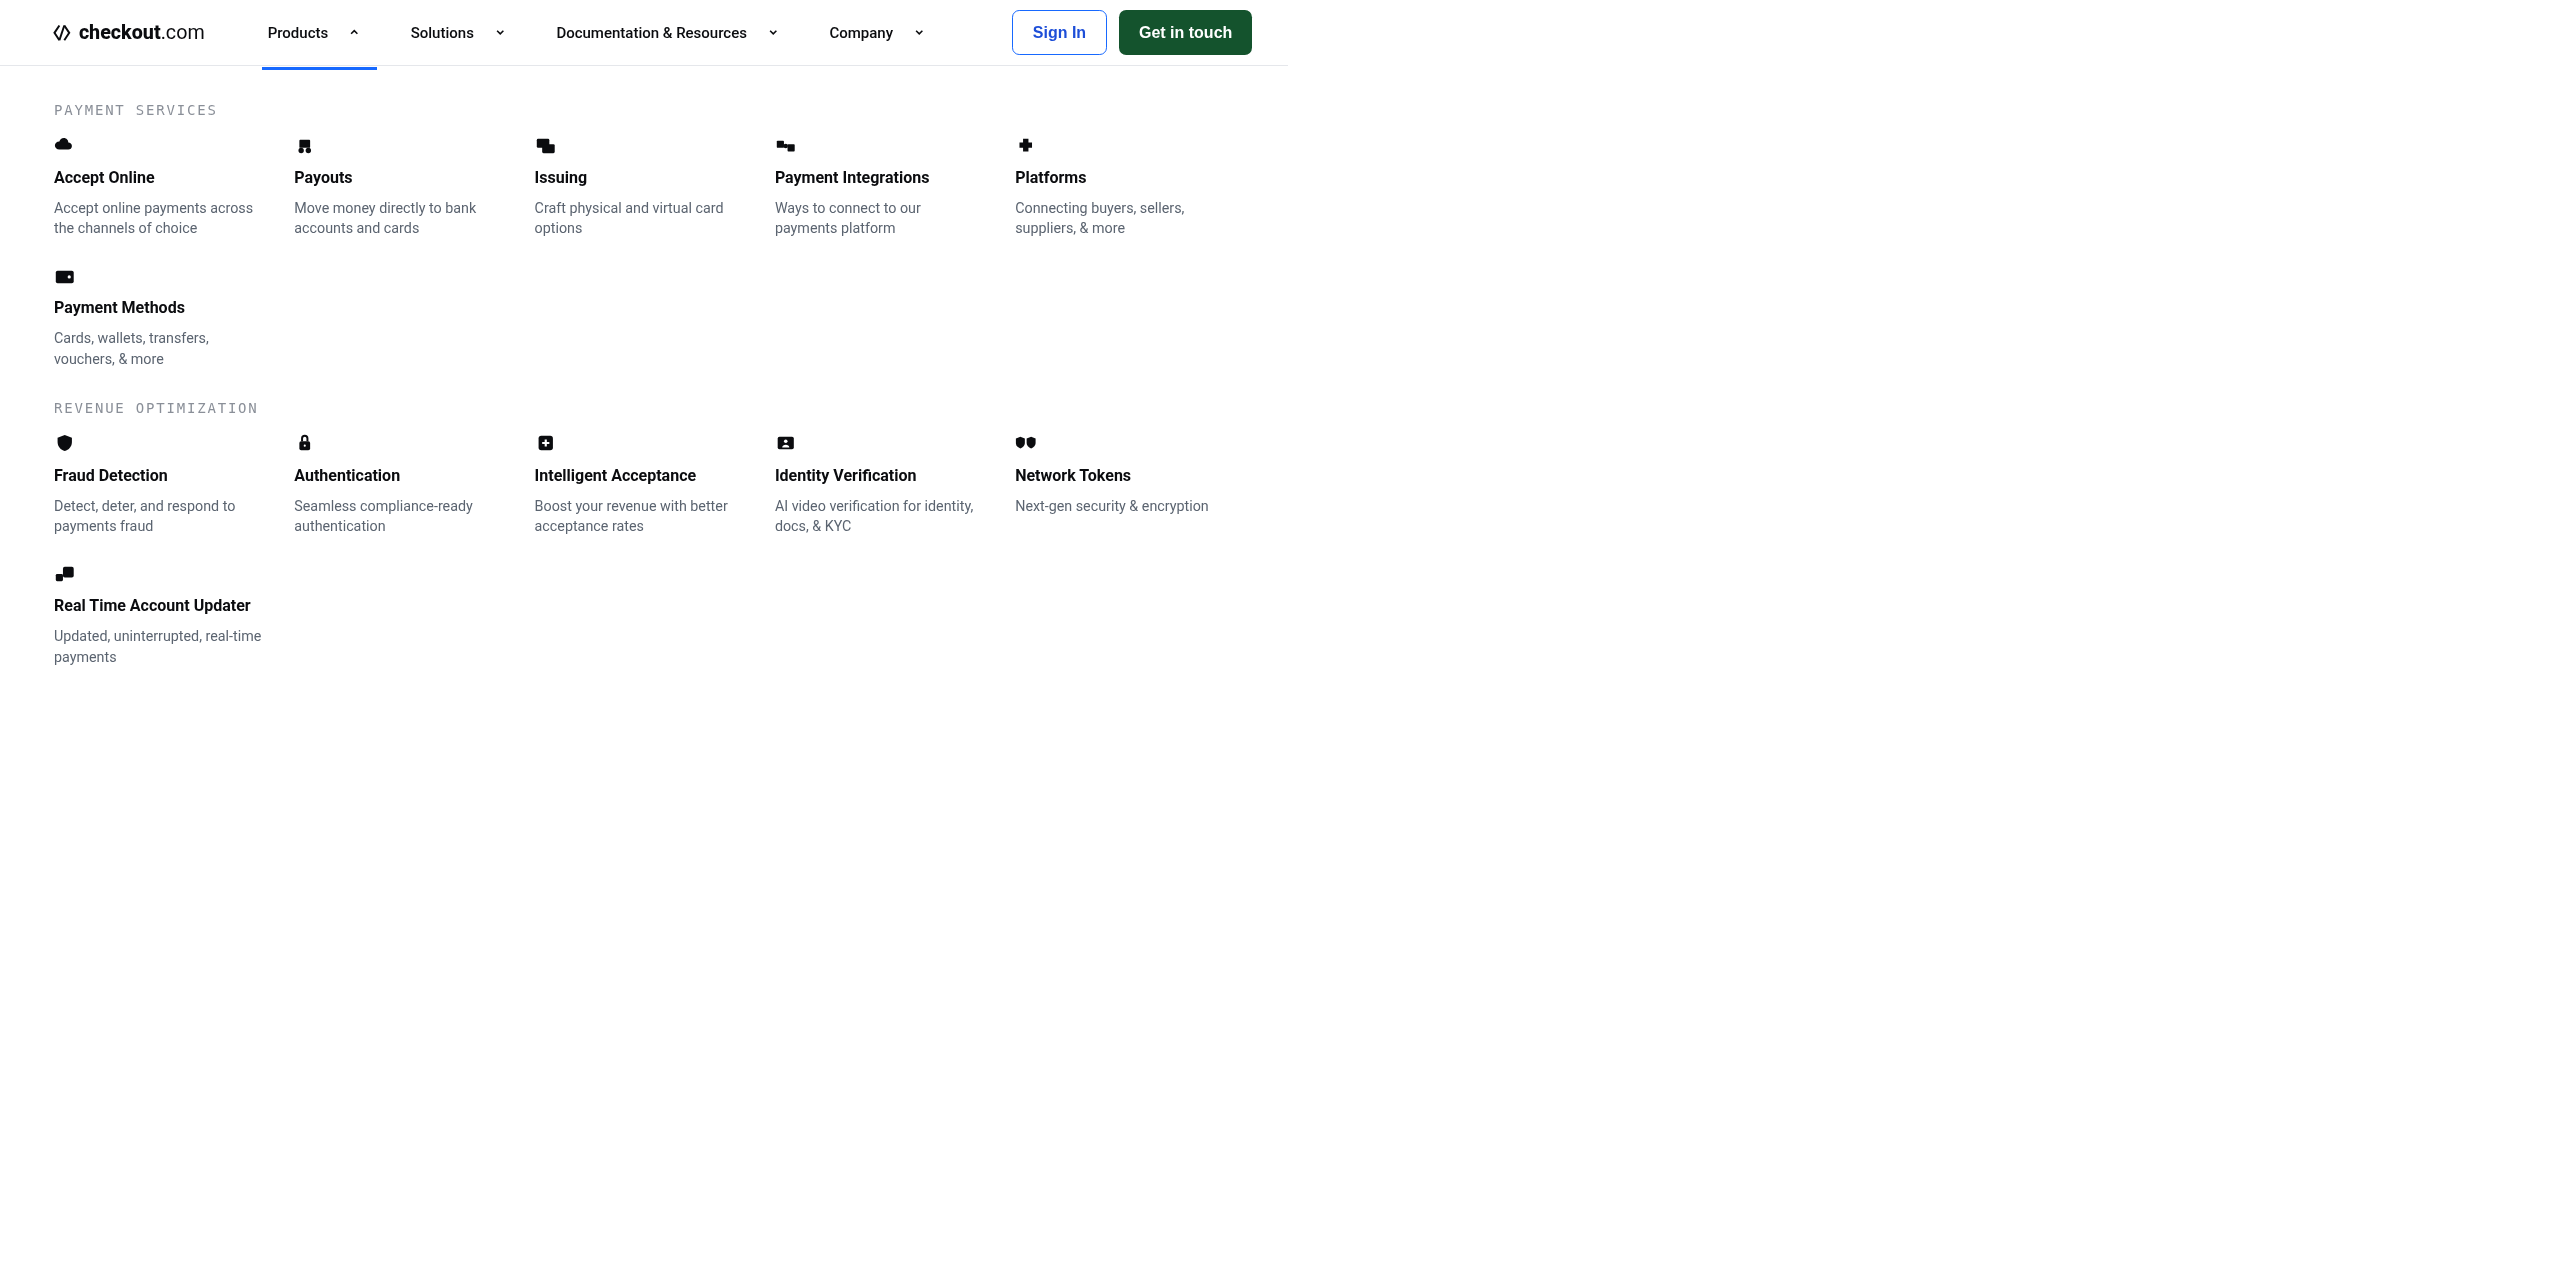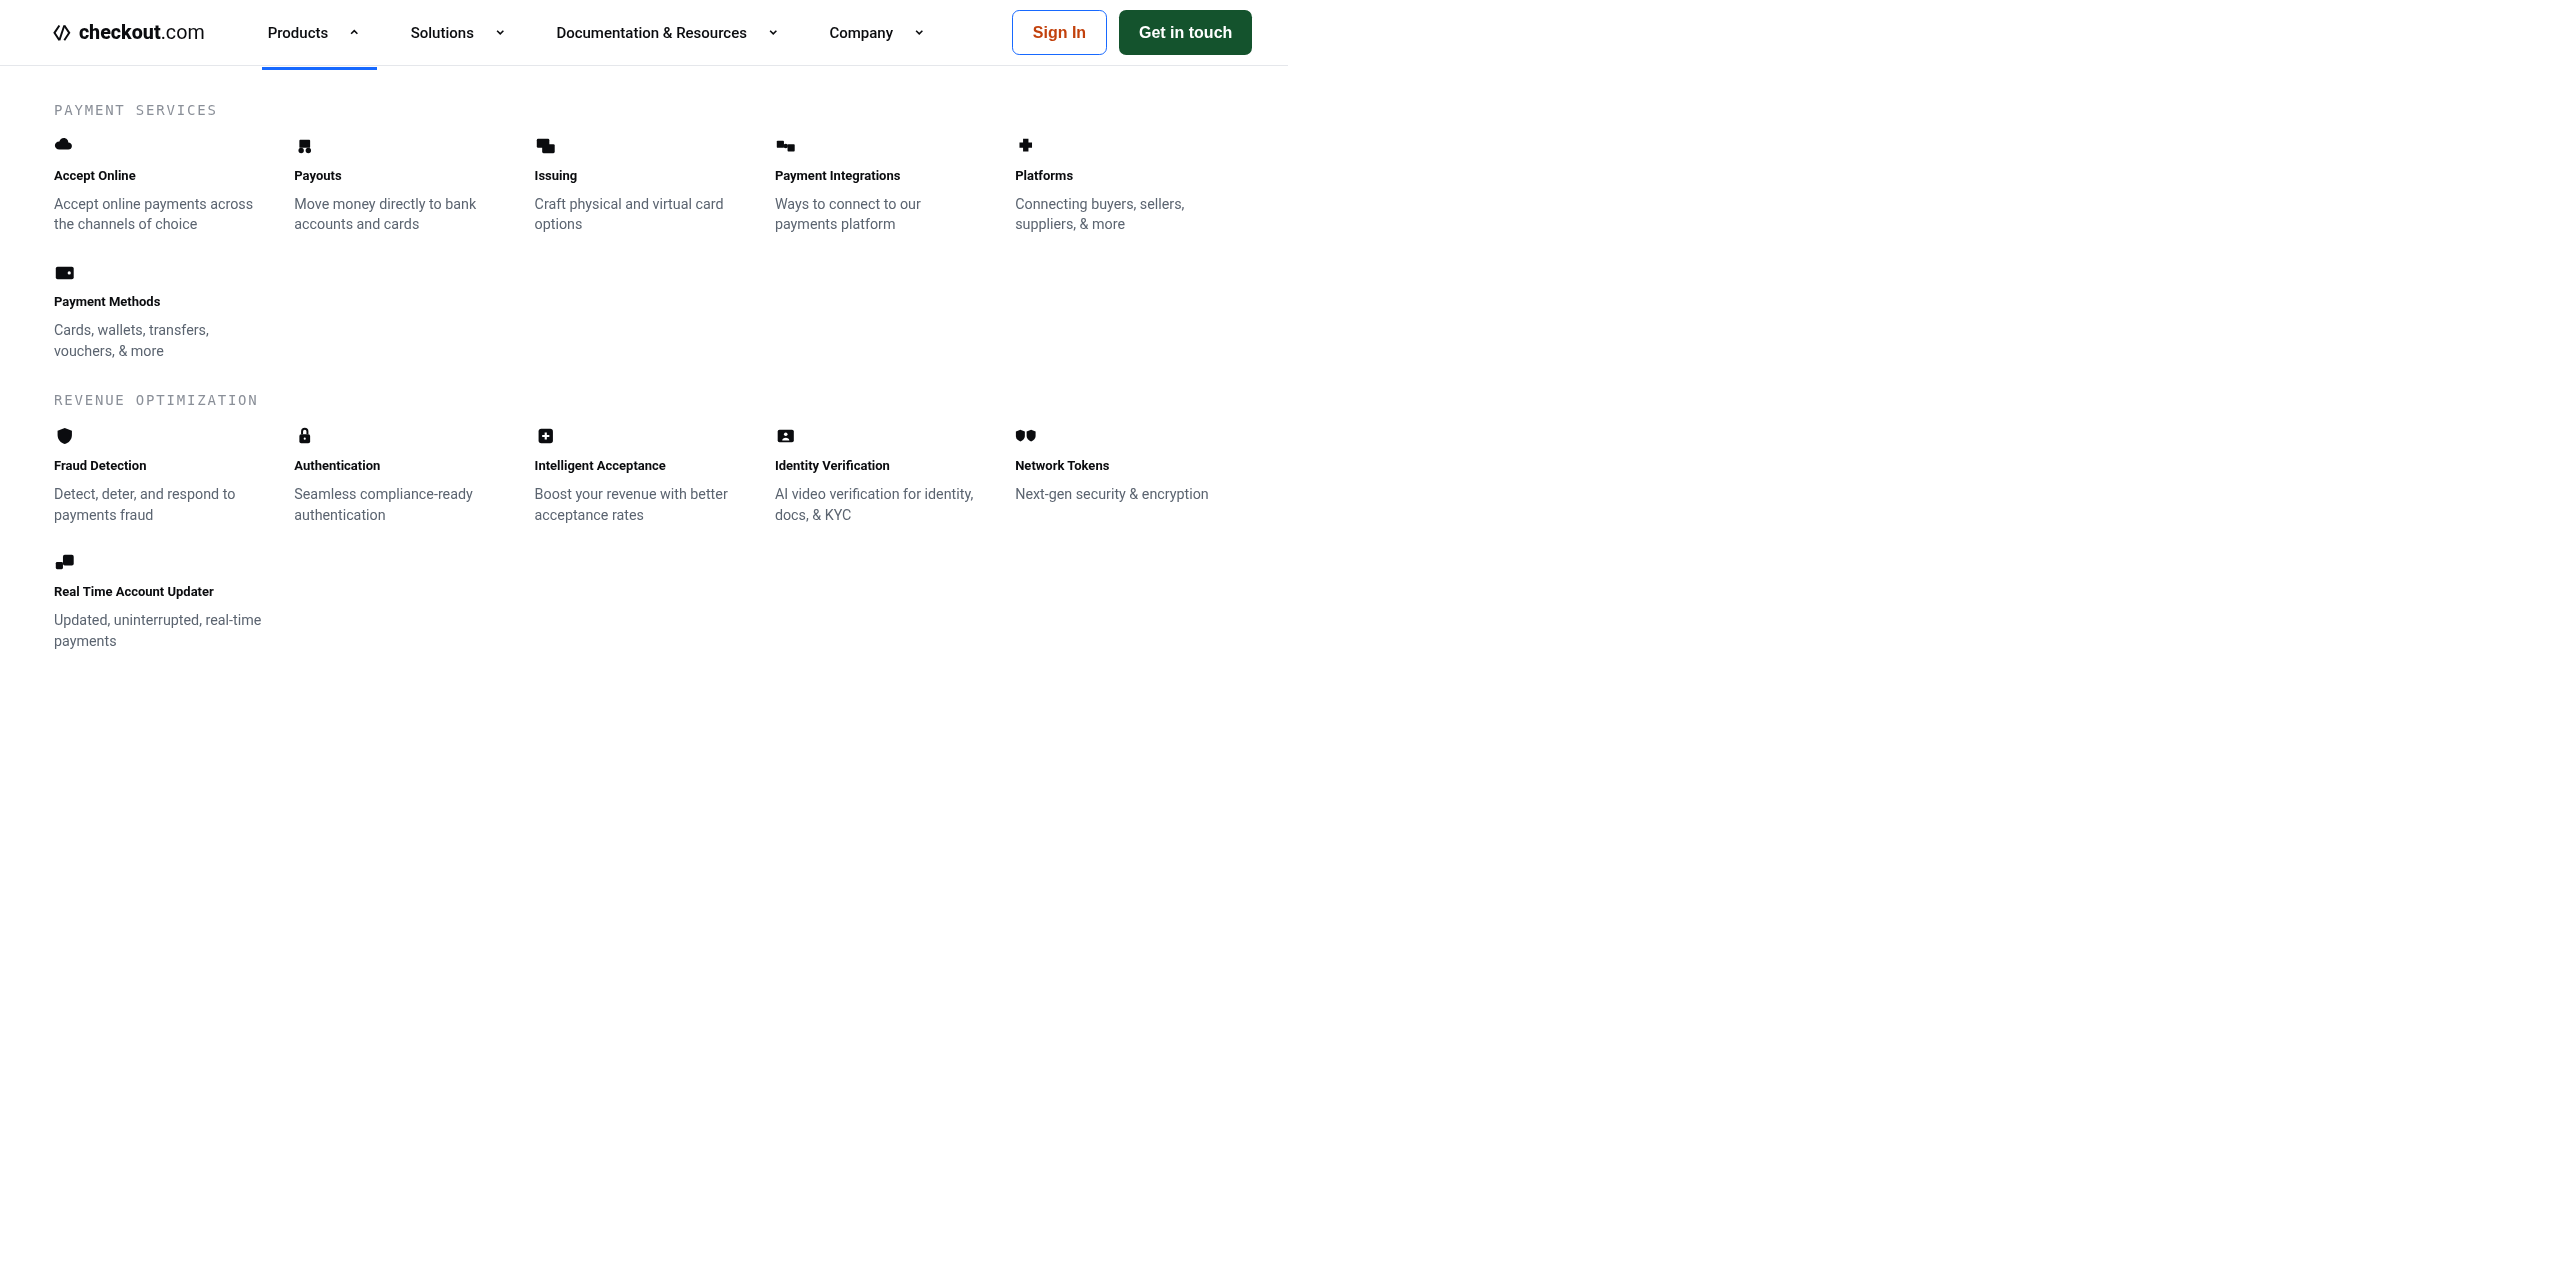--- a/index.html
+++ b/index.html
@@ -59,21 +59,21 @@
   .btn {
     border-radius: 7.2px;
     padding: 12.5px 19.7px;
     font-size: 16px;
     font-weight: 600;
     cursor: pointer;
     border: none;
   }
   .btn-outline {
     background: #fff;
-    color: #c2410c;
+    color: #1d4ed8;
     border: 1.3px solid #1769ff;
   }
   .btn-primary {
     background: #14532d;
     color: #fff;
     text-align: center;
   }
   .mega {
     padding: 25px 54px 36px 54px;
   }
@@ -97,21 +97,21 @@
     width: 23px;
     height: 19.7px;
     display: flex;
     align-items: center;
     justify-content: flex-start;
     margin-bottom: 12.5px;
     color: #0b0c0f;
   }
   .card .icon svg { width: 21.5px; height: 18px; }
   .card h3 {
-    font-size: 13px;
+    font-size: 16px;
     font-weight: 700;
     color: #0b0c0f;
     margin-bottom: 9px;
     line-height: 1.3;
   }
   .card p {
     font-size: 14.3px;
     color: #5b6470;
     line-height: 1.45;
     font-weight: 400;

